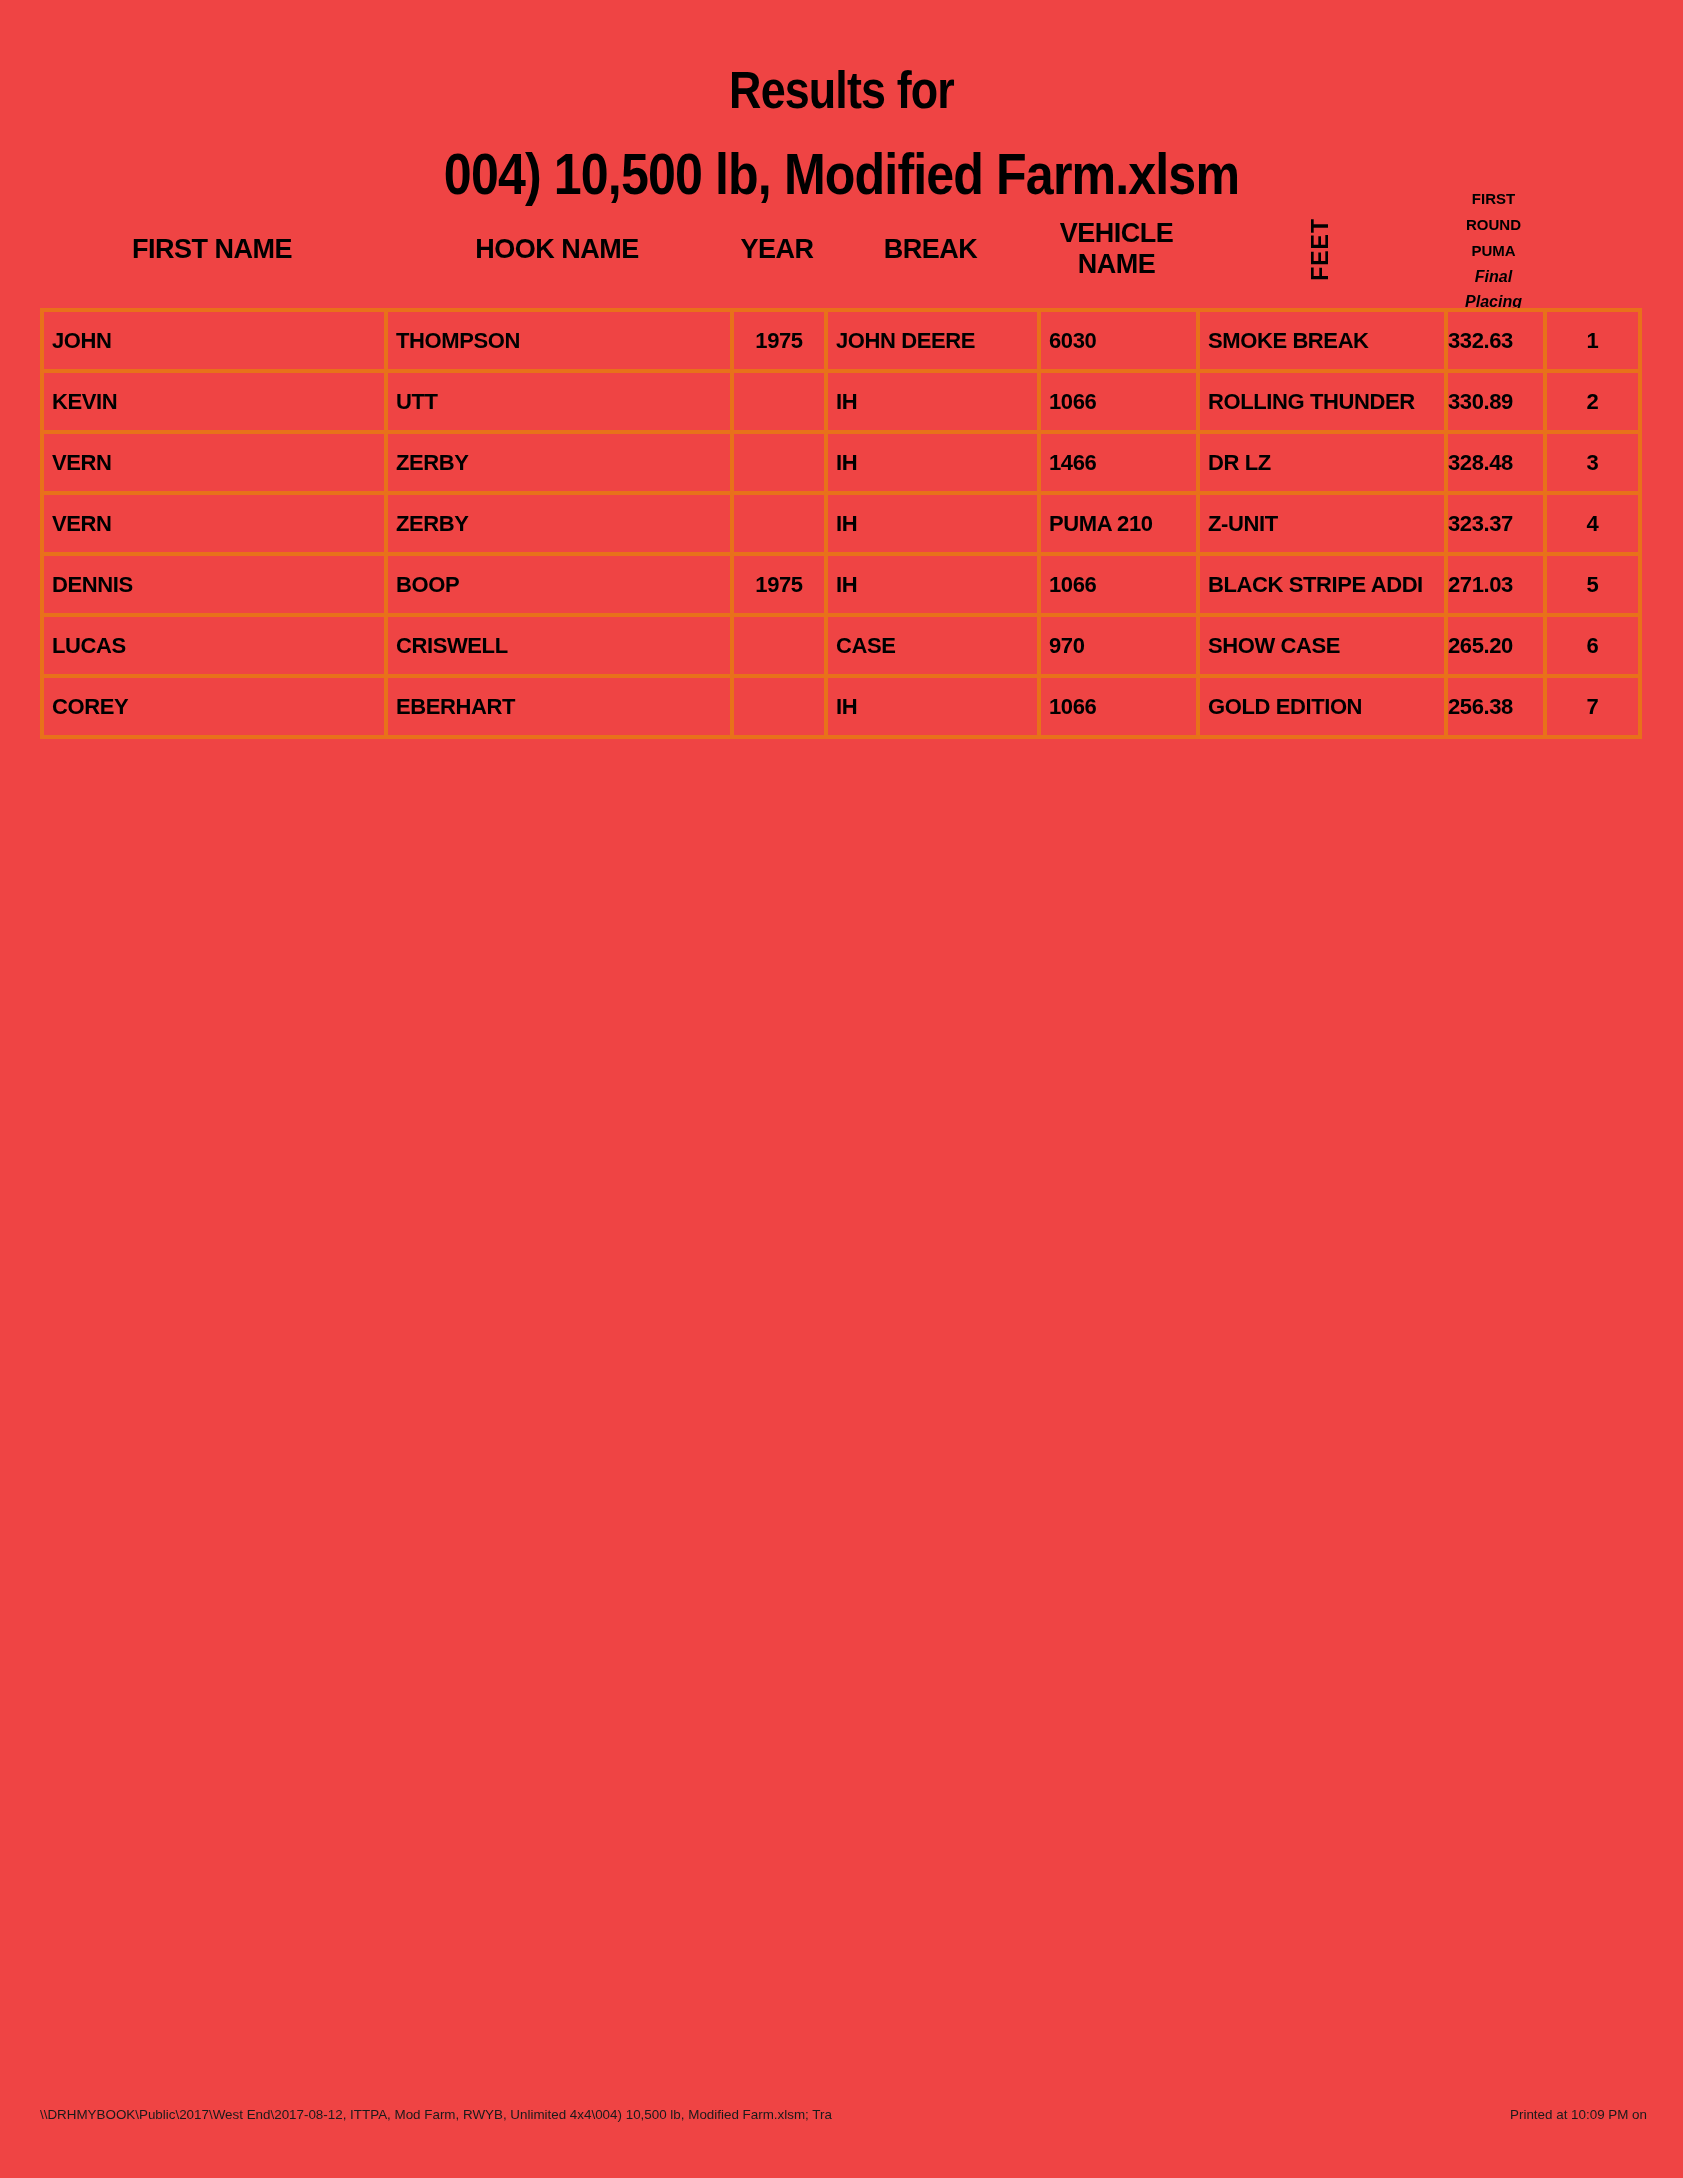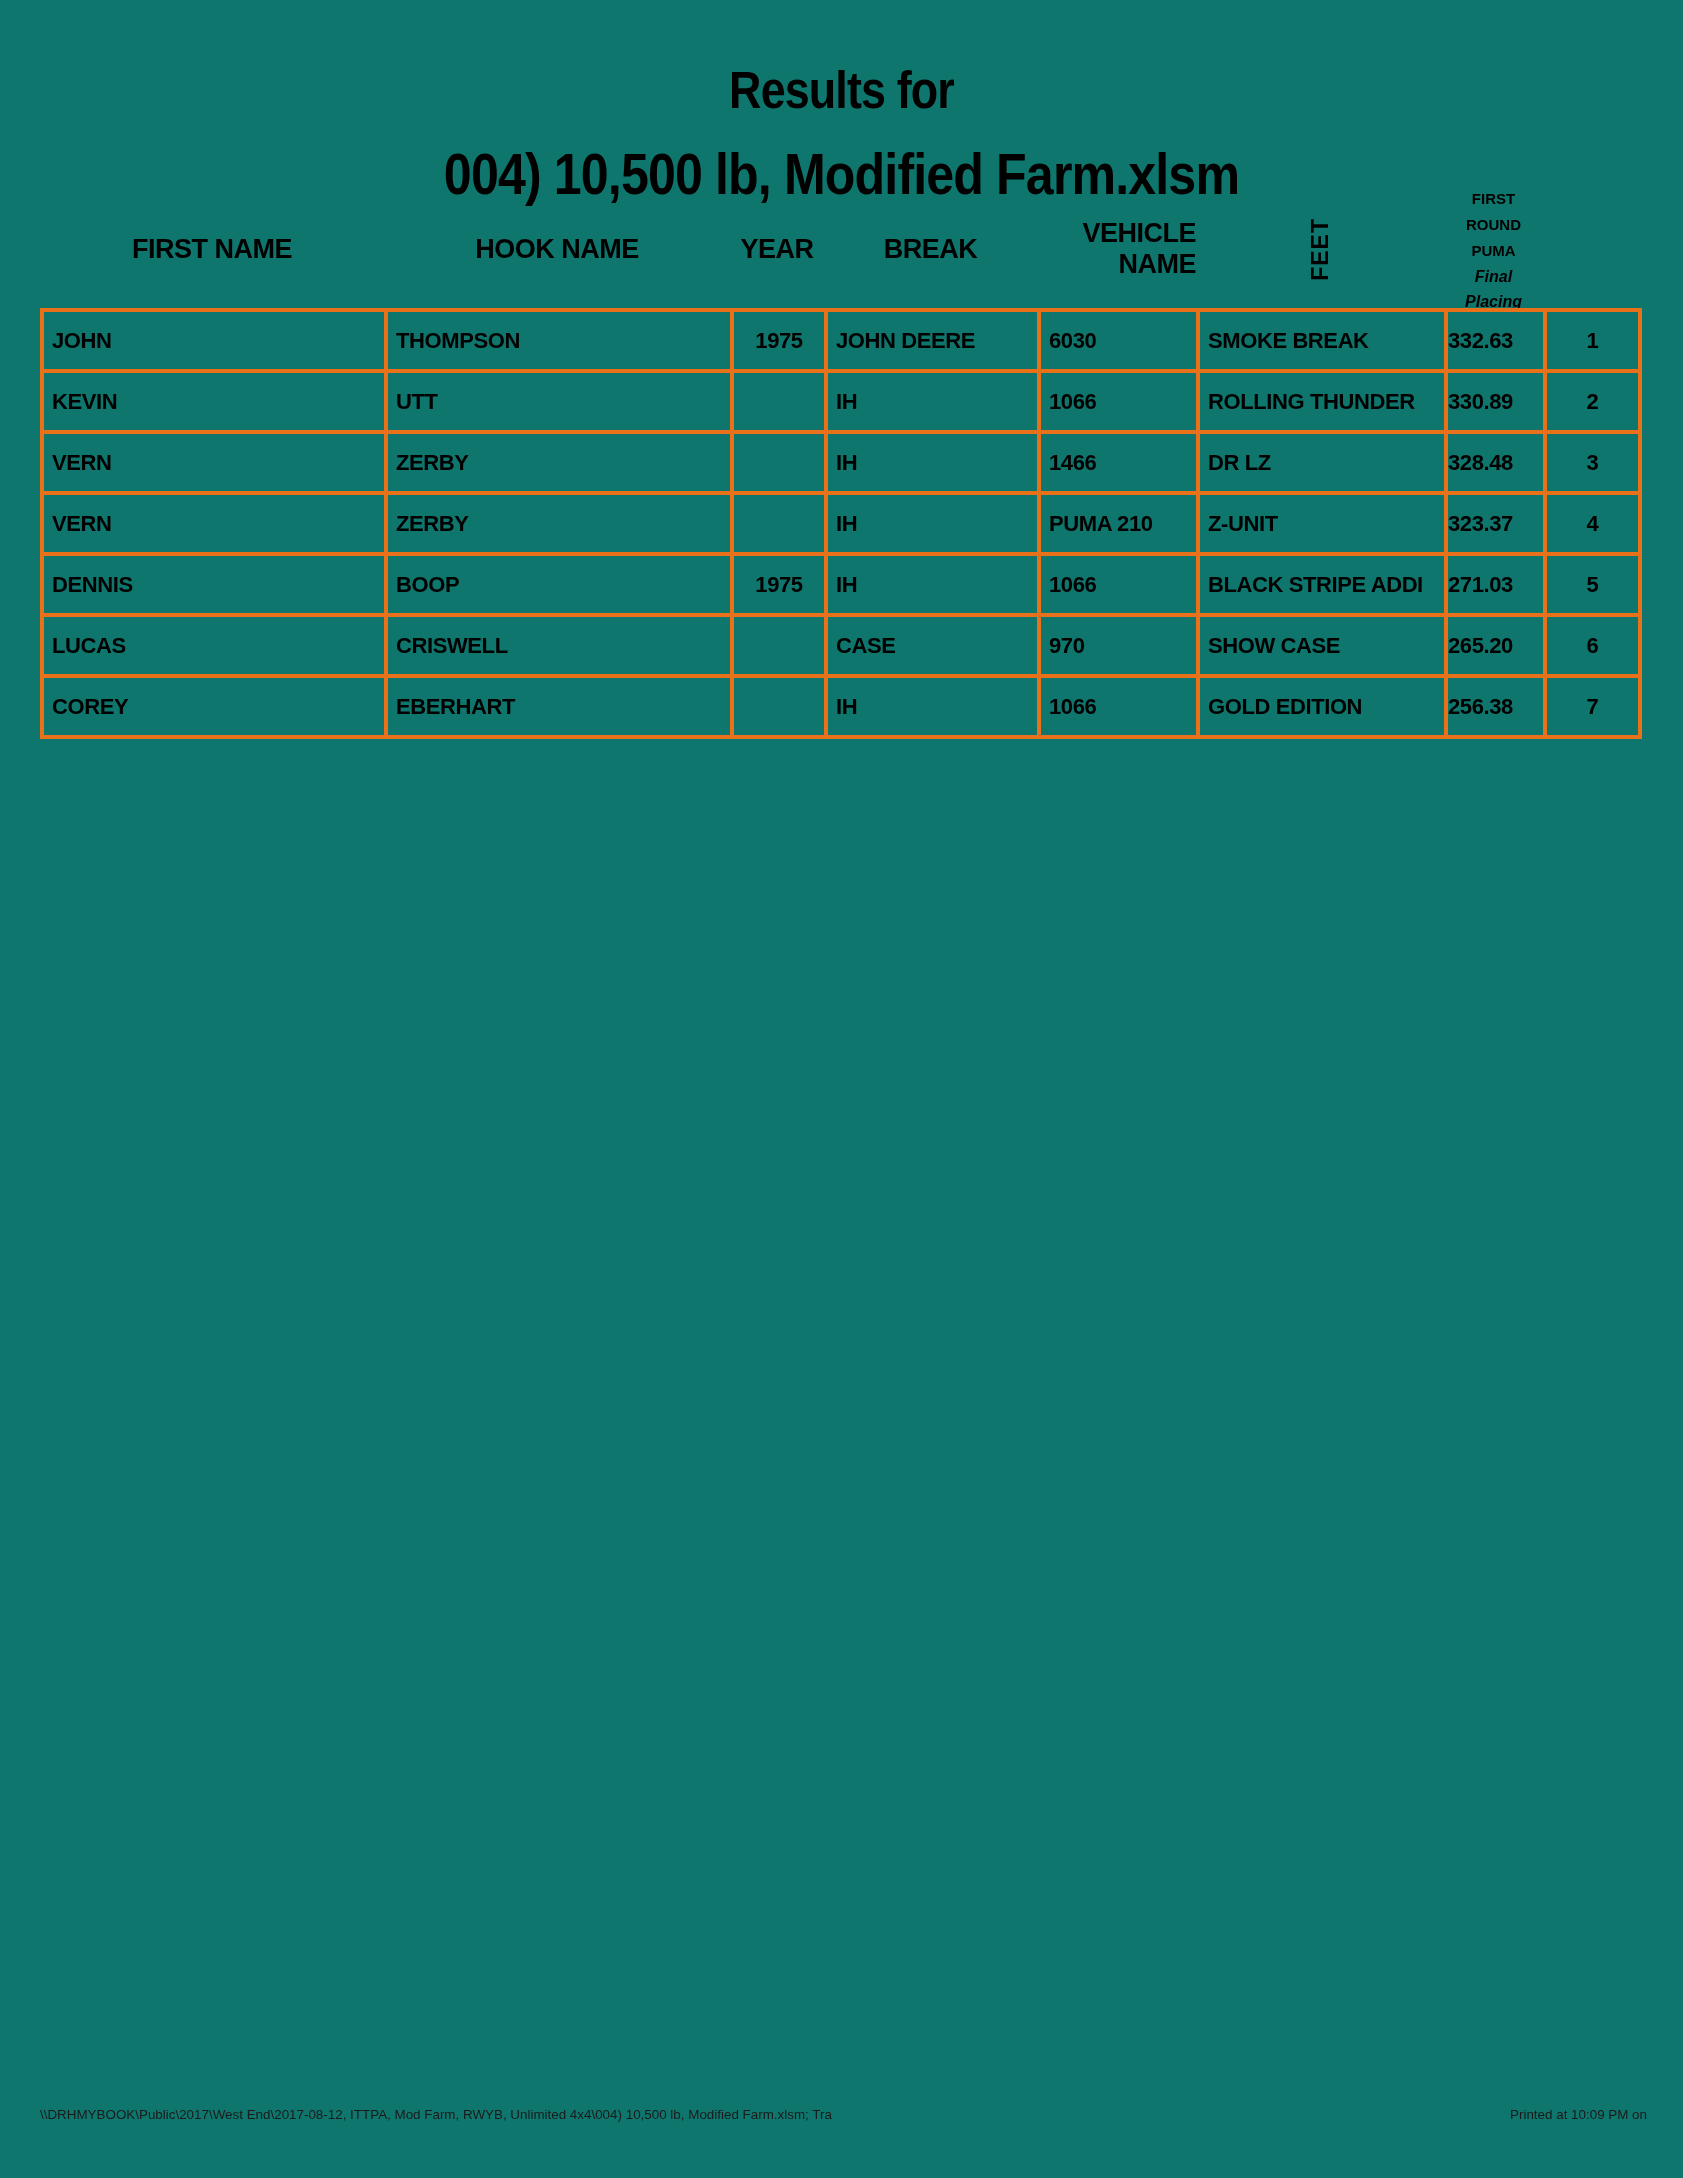--- a/index.html
+++ b/index.html
@@ -1,19 +1,19 @@
 <!DOCTYPE html>
 <html style="--border-color: #E8711A;"><head>
 <meta charset="utf-8">
 <style>
   html,body{margin:0;padding:0;background:#ffffff;}
   .page{
     position:relative;
     width:1683px;height:2178px;
-    background:#0f766e;
+    background:#ef4444;
     font-family:"Liberation Sans", sans-serif;
     color:#000;
     overflow:hidden;
   }
   .title1{
     position:absolute;top:61px;left:0;width:1683px;
     text-align:center;font-size:51px;font-weight:bold;
     transform:scaleX(0.88);letter-spacing:-1px;
     margin:0;
   }
@@ -25,21 +25,21 @@
   }
   .header-grid{
     position:absolute;left:40px;top:184px;
     width:1598px;height:124px;
     display:grid;
     grid-template-columns:344px 346px 94px 213px 159px 248px 99px 95px;
   }
   .hcell{
     display:flex;align-items:center;justify-content:center;
     font-weight:bold;font-size:27px;letter-spacing:-0.5px;
-    text-align:right;
+    text-align:center;
   }
   .hcell.feet span{
     writing-mode:vertical-rl;
     transform:rotate(180deg);
     font-size:23px;font-weight:bold;letter-spacing:1px;
   }
   .hcell.placing{
     flex-direction:column;justify-content:flex-start;
     padding-top:2px;
   }

